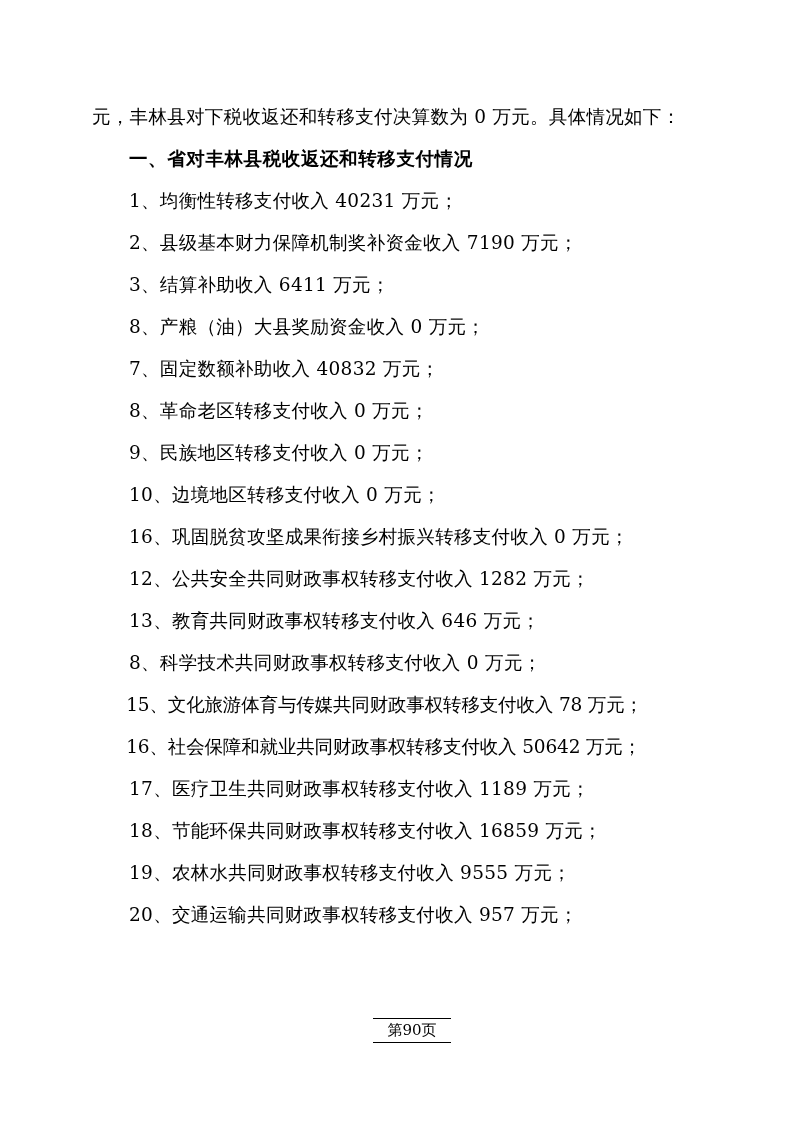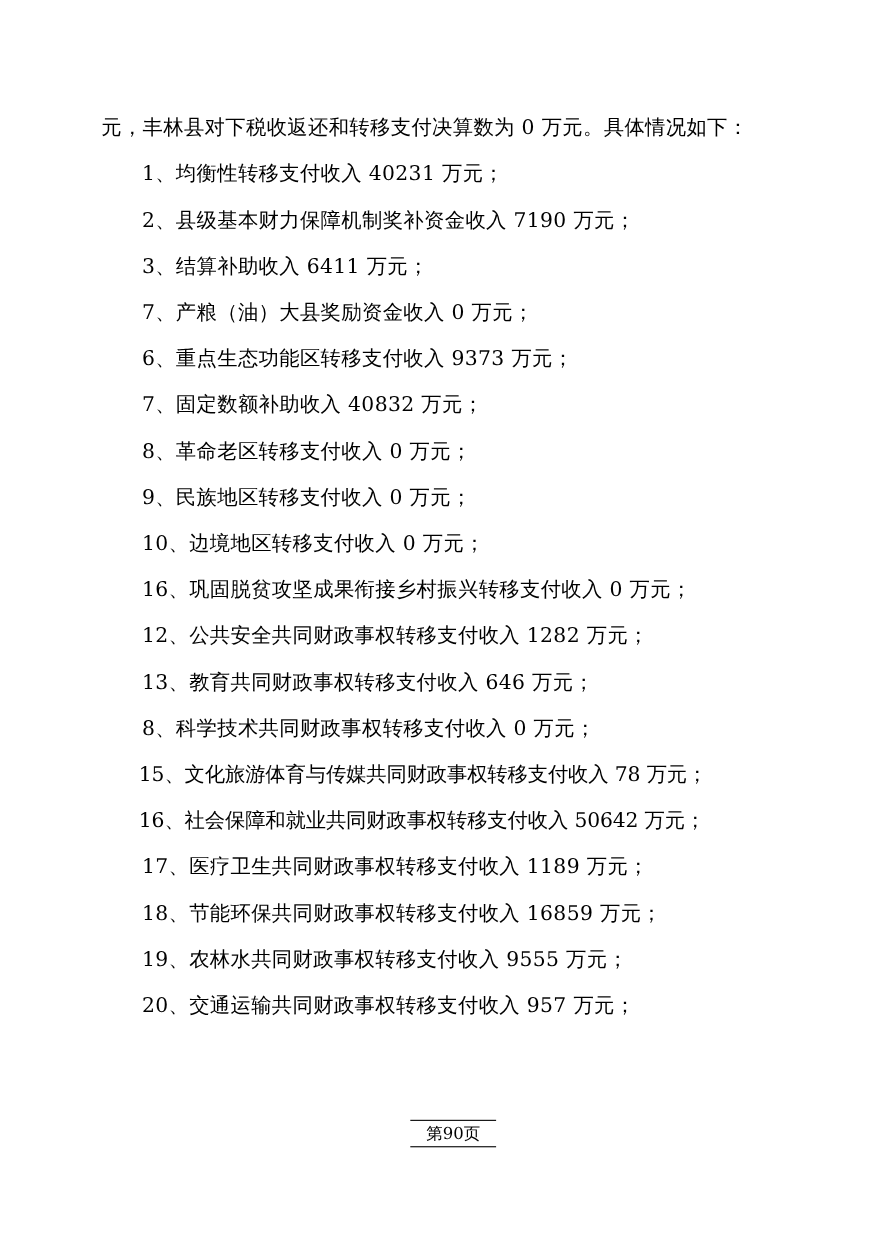--- a/index.html
+++ b/index.html
@@ -70,26 +70,26 @@
   }
 </style>
 </head>
 <body>
 
 <div class="page">
   <div class="doc-body">
 
     <p class="para para-cont">元，丰林县对下税收返还和转移支付决算数为 0 万元。具体情况如下：</p>
 
+    <p class="heading">一、省对丰林县税收返还和转移支付情况</p>
 
     <p class="item">1、均衡性转移支付收入 40231 万元；</p>
     <p class="item">2、县级基本财力保障机制奖补资金收入 7190 万元；</p>
     <p class="item">3、结算补助收入 6411 万元；</p>
-    <p class="item">7、产粮（油）大县奖励资金收入 0 万元；</p>
-    <p class="item">6、重点生态功能区转移支付收入 9373 万元；</p>
+    <p class="item">8、产粮（油）大县奖励资金收入 0 万元；</p>
     <p class="item">7、固定数额补助收入 40832 万元；</p>
     <p class="item">8、革命老区转移支付收入 0 万元；</p>
     <p class="item">9、民族地区转移支付收入 0 万元；</p>
     <p class="item">10、边境地区转移支付收入 0 万元；</p>
     <p class="item">16、巩固脱贫攻坚成果衔接乡村振兴转移支付收入 0 万元；</p>
     <p class="item">12、公共安全共同财政事权转移支付收入 1282 万元；</p>
     <p class="item">13、教育共同财政事权转移支付收入 646 万元；</p>
     <p class="item">8、科学技术共同财政事权转移支付收入 0 万元；</p>
     <p class="item tight">15、文化旅游体育与传媒共同财政事权转移支付收入 78 万元；</p>
     <p class="item tight">16、社会保障和就业共同财政事权转移支付收入 50642 万元；</p>

